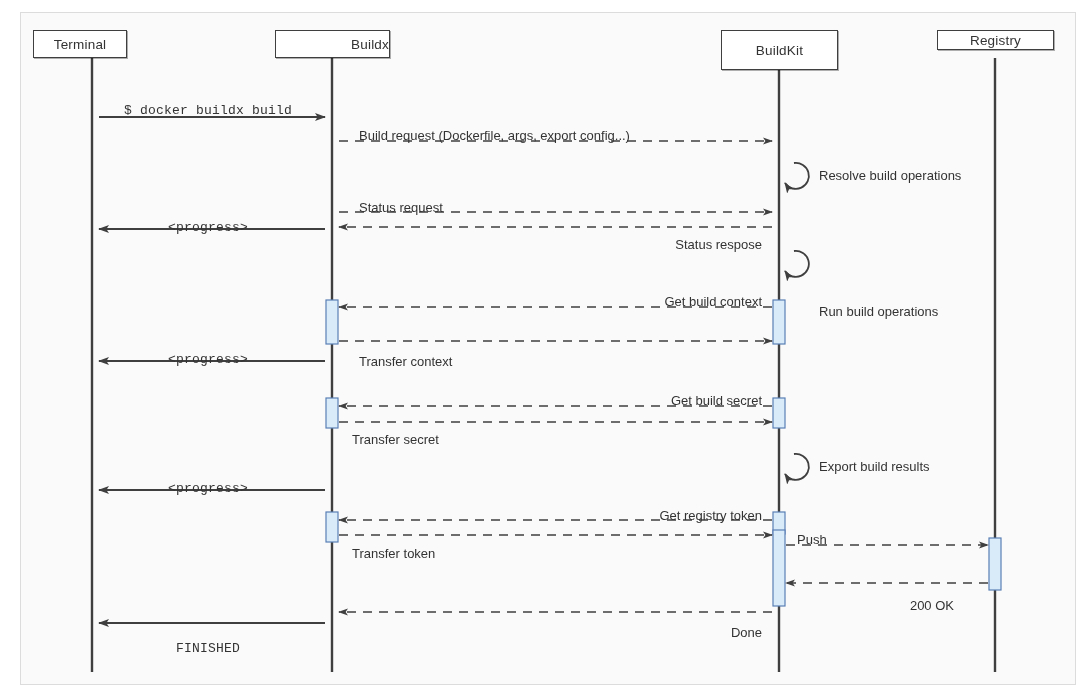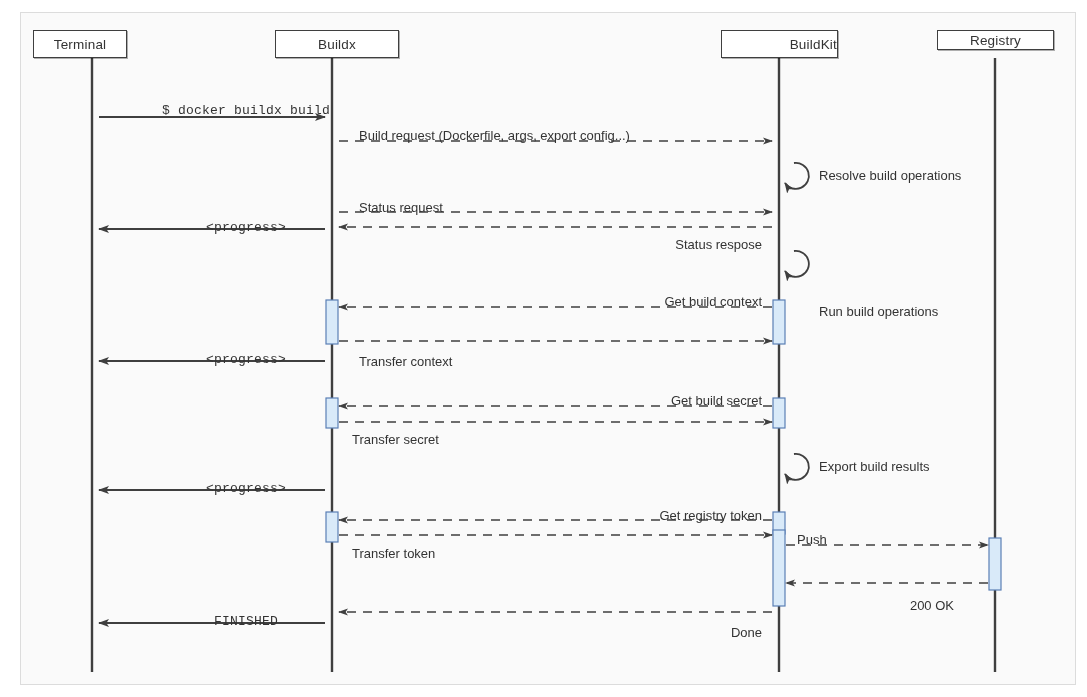--- a/index.html
+++ b/index.html
@@ -55,21 +55,20 @@
   .msg-label.mono {
     font-family: "Liberation Mono", monospace;
     font-size: 13px;
     letter-spacing: 0.2px;
   }
   .msg-label.right {
     transform: translateX(-100%);
   }
   .msg-label.center {
     transform: translateX(-50%);
-    margin-left: 38px;
   }
   .note-label {
     position: absolute;
     font-size: 13px;
     color: #333333;
     white-space: nowrap;
     line-height: 1;
   }
   #watermark {
     position: absolute;
@@ -136,24 +135,24 @@
         <path d="M 794 163 A 13 13 0 1 1 785 183" fill="none" stroke="#3f3f3f" stroke-width="1.8" marker-end="url(#arrow-solid)"></path>
         <path d="M 794 251 A 13 13 0 1 1 785 271" fill="none" stroke="#3f3f3f" stroke-width="1.8" marker-end="url(#arrow-solid)"></path>
         <path d="M 794 454 A 13 13 0 1 1 785 474" fill="none" stroke="#3f3f3f" stroke-width="1.8" marker-end="url(#arrow-solid)"></path>
       </g>
   </svg>
 
   <div id="actors-layer">
       <div class="actor-box" style="left: 33px; top: 30px; width: 94px; height: 28px;">
         <span>Terminal</span>
       </div>
-      <div class="actor-box" style="left: 275px; top: 30px; width: 124px; height: 28px;">
+      <div class="actor-box" style="left: 275px; top: 30px; width: 115px; height: 28px; justify-content: flex-end;">
         <span>Buildx</span>
       </div>
-      <div class="actor-box" style="left: 721px; top: 30px; width: 117px; height: 28px; justify-content: flex-end;">
+      <div class="actor-box" style="left: 721px; top: 30px; width: 117px; height: 40px;">
         <span>BuildKit</span>
       </div>
       <div class="actor-box" style="left: 937px; top: 30px; width: 117px; height: 20px;">
         <span>Registry</span>
       </div>
     </div>
   <div id="labels-layer">
       <div class="msg-label mono center" style="left: 208px; top: 104px;">$ docker buildx build</div>
       <div class="msg-label" style="left: 359px; top: 129px;">Build request (Dockerfile, args, export config...)</div>
       <div class="msg-label" style="left: 359px; top: 201px;">Status request</div>
@@ -163,19 +162,19 @@
       <div class="msg-label" style="left: 359px; top: 355px;">Transfer context</div>
       <div class="msg-label mono center" style="left: 208px; top: 353px;">&lt;progress&gt;</div>
       <div class="msg-label right" style="left: 762px; top: 394px;">Get build secret</div>
       <div class="msg-label" style="left: 352px; top: 433px;">Transfer secret</div>
       <div class="msg-label mono center" style="left: 208px; top: 482px;">&lt;progress&gt;</div>
       <div class="msg-label right" style="left: 762px; top: 509px;">Get registry token</div>
       <div class="msg-label" style="left: 352px; top: 547px;">Transfer token</div>
       <div class="msg-label" style="left: 797px; top: 533px;">Push</div>
       <div class="msg-label right" style="left: 954px; top: 599px;">200 OK</div>
       <div class="msg-label right" style="left: 762px; top: 626px;">Done</div>
-      <div class="msg-label mono center" style="left: 208px; top: 615px;">FINISHED</div>
+      <div class="msg-label mono center" style="left: 208px; top: 642px;">FINISHED</div>
       <div class="note-label" style="left: 819px; top: 169px;">Resolve build operations</div>
       <div class="note-label" style="left: 819px; top: 257px; margin-top: 48px;">Run build operations</div>
       <div class="note-label" style="left: 819px; top: 460px;">Export build results</div>
     </div>
 
 </div>
 
 </body></html>

